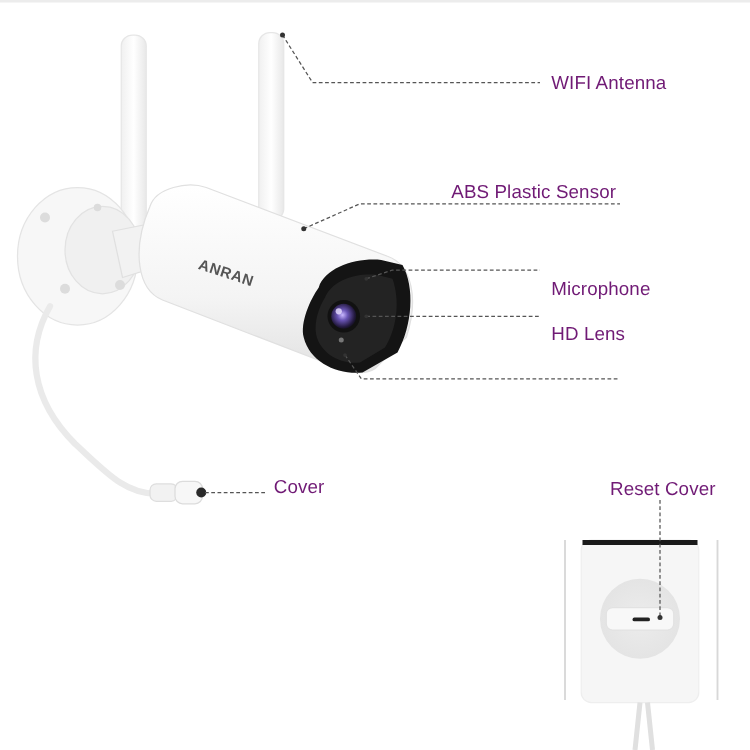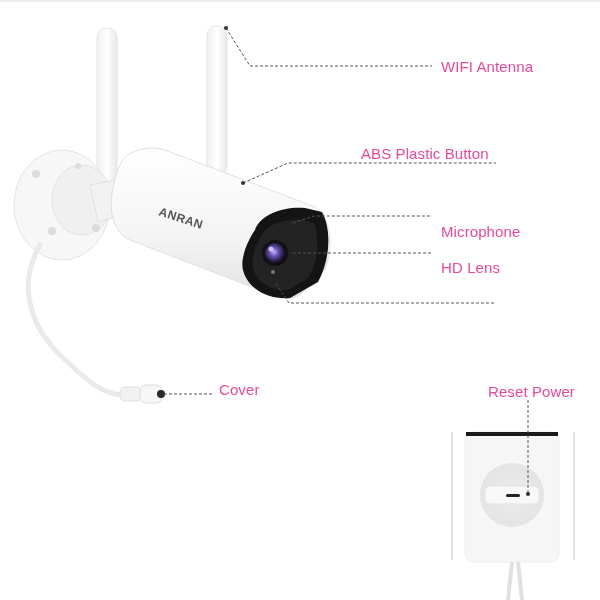--- a/index.html
+++ b/index.html
@@ -1,19 +1,19 @@
 <!DOCTYPE html>
 <html><head>
 <meta charset="utf-8">
 <style>
   html, body { margin: 0; padding: 0; background: #ffffff; }
   body { width: 600px; height: 600px; overflow: hidden; position: relative;
          font-family: "Liberation Sans", "DejaVu Sans", sans-serif; }
   .stage { position: absolute; left: 0; top: 0; width: 600px; height: 600px; }
-  .label { position: absolute; font-size: 15px; color: #ec4899; white-space: nowrap;
+  .label { position: absolute; font-size: 15px; color: #701a75; white-space: nowrap;
            letter-spacing: 0.1px; line-height: 18px; }
   .topline { position: absolute; left: 0; top: 0; width: 600px; height: 2px; background: #ececec; }
 </style>
 </head>
 <body>
 
 <div class="stage">
   <div class="topline"></div>
 
   <svg width="600" height="600" viewBox="0 0 600 600" style="position:absolute;left:0;top:0">
@@ -109,18 +109,18 @@
       <circle cx="226" cy="28" r="2"></circle>
       <circle cx="243" cy="183" r="2"></circle>
       <circle cx="293" cy="223" r="1.5"></circle>
       <circle cx="293" cy="253" r="1.5"></circle>
       <circle cx="276" cy="284" r="1.5"></circle>
       <circle cx="528" cy="494" r="2"></circle>
     </g>
   </svg>
 
   <div class="label" style="left:441px;top:58px">WIFI Antenna</div>
-  <div class="label" style="left:361px;top:145px">ABS Plastic Button</div>
+  <div class="label" style="left:361px;top:145px">ABS Plastic Sensor</div>
   <div class="label" style="left:441px;top:223px">Microphone</div>
   <div class="label" style="left:441px;top:259px">HD Lens</div>
   <div class="label" style="left:219px;top:381px">Cover</div>
-  <div class="label" style="left:488px;top:383px">Reset Power</div>
+  <div class="label" style="left:488px;top:383px">Reset Cover</div>
 </div>
 
 </body></html>

